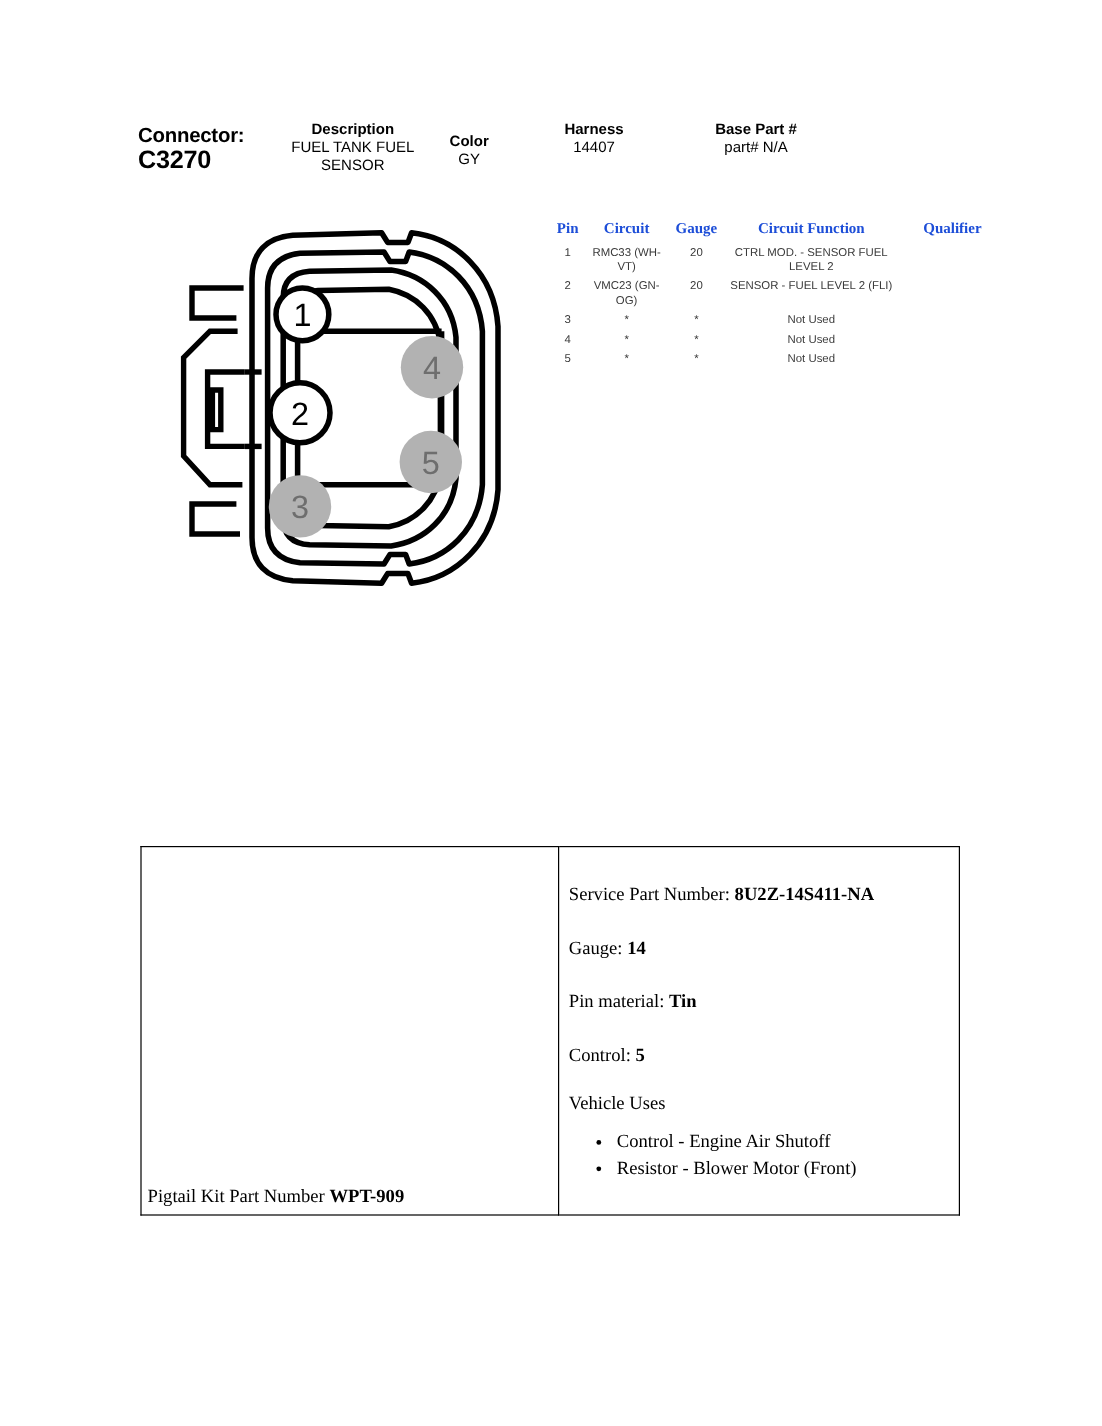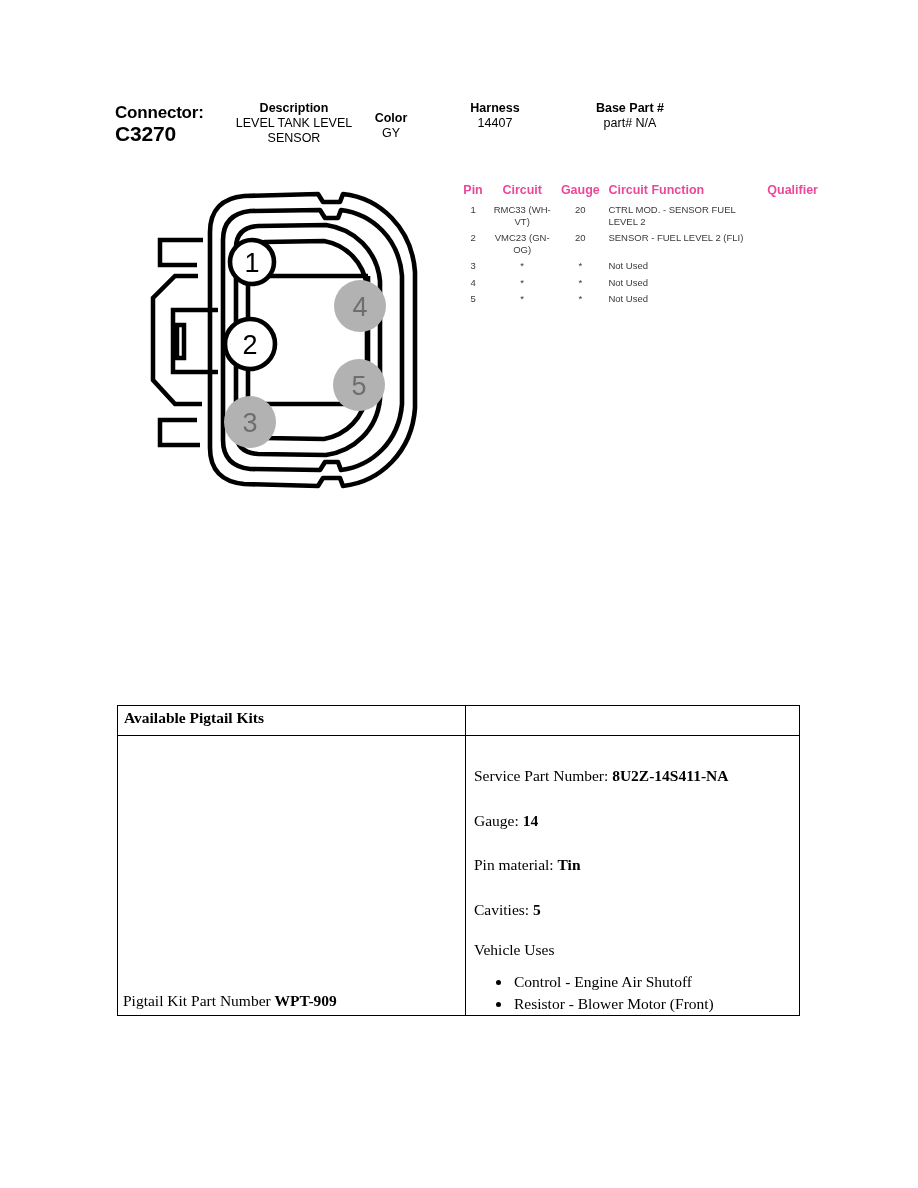--- a/index.html
+++ b/index.html
@@ -56,34 +56,35 @@
     left: 458px;
     top: 183px;
     width: 360px;
     border-collapse: collapse;
     font-size: 9.5px;
     color: #3a3a3a;
   }
   #pin-table th {
     font-size: 12.5px;
     font-weight: bold;
-    color: #ec4899;
+    color: #1d4ed8;
     padding: 0 0 5px 0;
     vertical-align: bottom;
     white-space: nowrap;
+    font-family: Liberation Serif, serif;
   }
   #pin-table td {
     padding: 2px 0 3px 0;
     vertical-align: top;
     line-height: 11.5px;
   }
   .th-pin, .td-pin { width: 30px; text-align: center; }
   .th-circuit, .td-circuit { width: 68px; text-align: center; }
   .th-gauge, .td-gauge { width: 48px; text-align: center; }
-  .th-function, .td-function { width: 135px; text-align: left; padding-left: 4px !important; }
+  .th-function, .td-function { width: 135px; text-align: center; padding-left: 4px !important; }
   .th-qualifier, .td-qualifier { width: 74px; text-align: right; }
 
   
   #connector-diagram {
     position: absolute;
     left: 140px;
     top: 180px;
     width: 300px;
     height: 320px;
   }
@@ -170,21 +171,21 @@
 
 <div id="header-block">
 
   <div class="hdr-col" id="col-connector">
     <div class="hdr-label">Connector:</div>
     <div class="hdr-value">C3270</div>
   </div>
 
   <div class="hdr-col" id="col-description">
     <div class="hdr-label">Description</div>
-    <div class="hdr-value">LEVEL TANK LEVEL SENSOR</div>
+    <div class="hdr-value">FUEL TANK FUEL SENSOR</div>
   </div>
 
   <div class="hdr-col" id="col-color">
     <div class="hdr-label">Color</div>
     <div class="hdr-value">GY</div>
   </div>
 
   <div class="hdr-col" id="col-harness">
     <div class="hdr-label">Harness</div>
     <div class="hdr-value">14407</div>
@@ -350,43 +351,39 @@
   </svg>
 </div>
 
 <table id="pigtail-table">
   <colgroup>
     <col class="pg-left-col">
     <col class="pg-right-col">
   </colgroup>
   <tbody>
     <tr>
-      <td id="pigtail-header-cell">Available Pigtail Kits</td>
-      <td id="pigtail-header-spacer"></td>
-    </tr>
-    <tr>
 
       <td id="pigtail-body-left">
         <div id="pigtail-kit-number">
           <span>Pigtail Kit Part Number </span><b>WPT-909</b>
         </div>
       </td>
 
       <td id="pigtail-body-right">
         <div class="spec-line">
           <span>Service Part Number: </span><b>8U2Z-14S411-NA</b>
         </div>
         <div class="spec-line">
           <span>Gauge: </span><b>14</b>
         </div>
         <div class="spec-line">
           <span>Pin material: </span><b>Tin</b>
         </div>
         <div class="spec-line">
-          <span>Cavities: </span><b>5</b>
+          <span>Control: </span><b>5</b>
         </div>
 
         <div id="vehicle-uses-title">Vehicle Uses</div>
 
         <ul id="vehicle-uses-list">
           <li>Control - Engine Air Shutoff</li>
           <li>Resistor - Blower Motor (Front)</li>
         </ul>
       </td>
 

